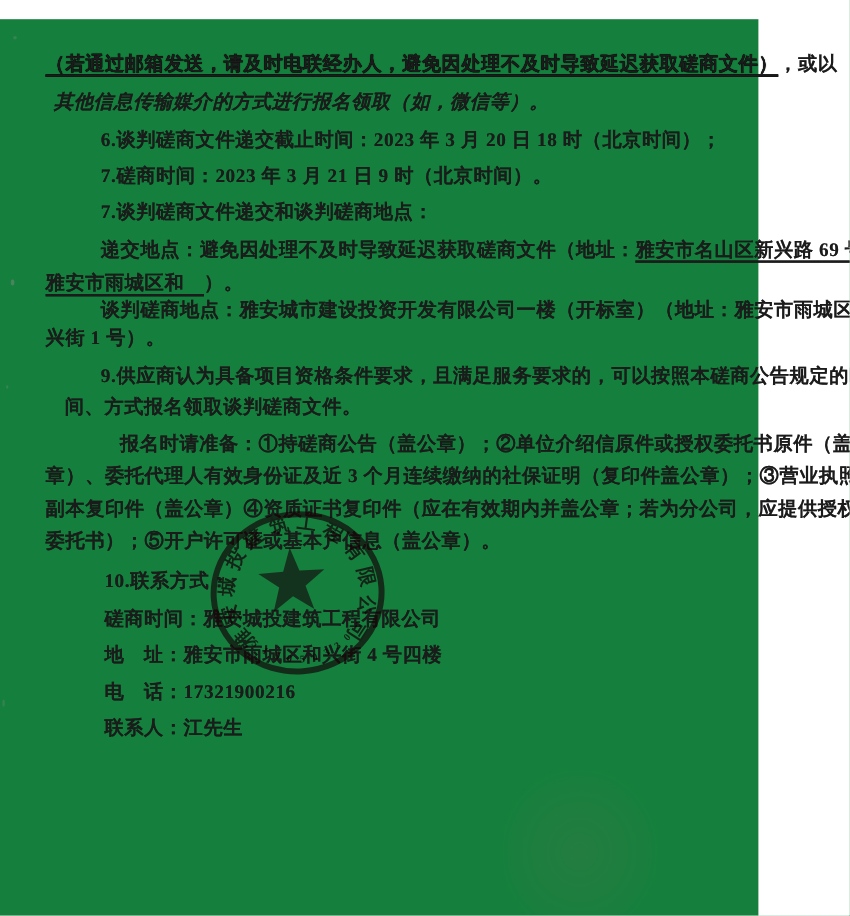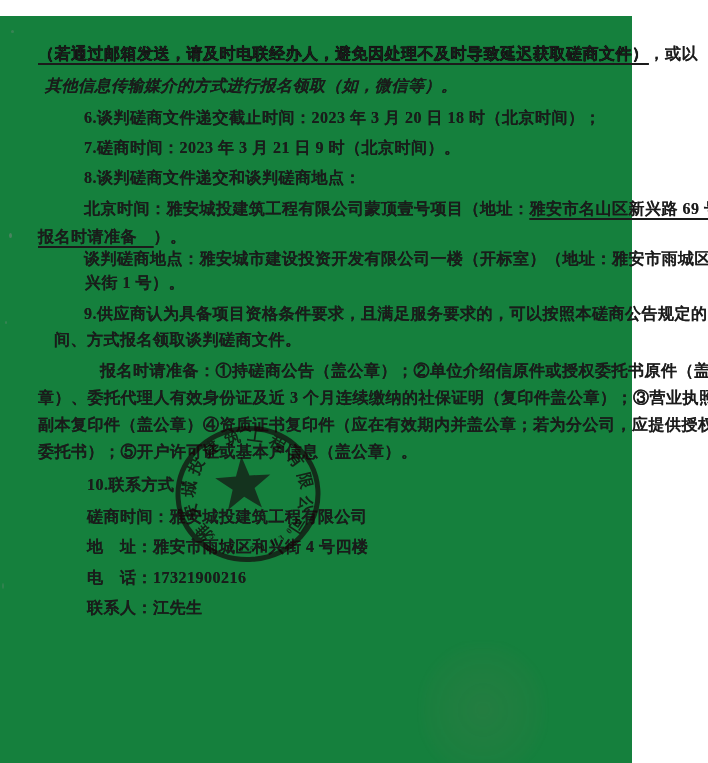--- a/index.html
+++ b/index.html
@@ -62,25 +62,25 @@
 </head>
 <body>
 
 <div class="page">
 
   <div id="doc-body">
       <div class="line" style="top: 28px; left: 38px;"><span class="u xb">（若通过邮箱发送，请及时电联经办人，避免因处理不及时导致延迟获取磋商文件）</span><span>，或以</span></div>
       <div class="line" style="top: 60px; left: 45px; font-style: italic;"><span>其他信息传输媒介的方式进行报名领取（如，微信等）。</span></div>
       <div class="line" style="top: 92px; left: 84px; text-align: center;"><span>6.谈判磋商文件递交截止时间：2023 年 3 月 20 日 18 时（北京时间）；</span></div>
       <div class="line" style="top: 122px; left: 84px;"><span>7.磋商时间：2023 年 3 月 21 日 9 时（北京时间）。</span></div>
-      <div class="line" style="top: 152px; left: 84px;"><span>8.谈判磋商文件递交和谈判磋商地点：</span></div>
-      <div class="line" style="top: 183px; left: 84px;"><span>北京时间：雅安城投建筑工程有限公司蒙顶壹号项目（地址：</span><span class="u">雅安市名山区新兴路 69 号</span></div>
-      <div class="line" style="top: 211px; left: 38px;"><span class="u">报名时请准备　</span><span>）。</span></div>
+      <div class="line" style="top: 152px; left: 84px;"><span>7.谈判磋商文件递交和谈判磋商地点：</span></div>
+      <div class="line" style="top: 183px; left: 84px;"><span>递交地点：避免因处理不及时导致延迟获取磋商文件（地址：</span><span class="u">雅安市名山区新兴路 69 号</span></div>
+      <div class="line" style="top: 211px; left: 38px;"><span class="u">雅安市雨城区和　</span><span>）。</span></div>
       <div class="line" style="top: 233px; left: 84px;"><span>谈判磋商地点：雅安城市建设投资开发有限公司一楼（开标室）（地址：雅安市雨城区和</span></div>
-      <div class="line" style="top: 257px; left: 38px; margin-left: 47px;"><span>兴街 1 号）。</span></div>
+      <div class="line" style="top: 257px; left: 38px;"><span>兴街 1 号）。</span></div>
       <div class="line" style="top: 288px; left: 84px;"><span>9.供应商认为具备项目资格条件要求，且满足服务要求的，可以按照本磋商公告规定的时</span></div>
       <div class="line" style="top: 314px; left: 38px; padding-left: 16px;"><span>间、方式报名领取谈判磋商文件。</span></div>
       <div class="line" style="top: 345px; left: 100px;"><span>报名时请准备：①持磋商公告（盖公章）；②单位介绍信原件或授权委托书原件（盖公</span></div>
       <div class="line" style="top: 372px; left: 38px;"><span>章）、委托代理人有效身份证及近 3 个月连续缴纳的社保证明（复印件盖公章）；③营业执照</span></div>
       <div class="line" style="top: 399px; left: 38px;"><span>副本复印件（盖公章）④资质证书复印件（应在有效期内并盖公章；若为分公司，应提供授权</span></div>
       <div class="line" style="top: 426px; left: 38px;"><span>委托书）；⑤开户许可证或基本户信息（盖公章）。</span></div>
       <div class="line" style="top: 459px; left: 87px;"><span>10.联系方式：</span></div>
       <div class="line" style="top: 491px; left: 87px;"><span>磋商时间：雅安城投建筑工程有限公司</span></div>
       <div class="line" style="top: 521px; left: 87px;"><span>地　址：雅安市雨城区和兴街 4 号四楼</span></div>
       <div class="line" style="top: 552px; left: 87px;"><span>电　话：17321900216</span></div>

